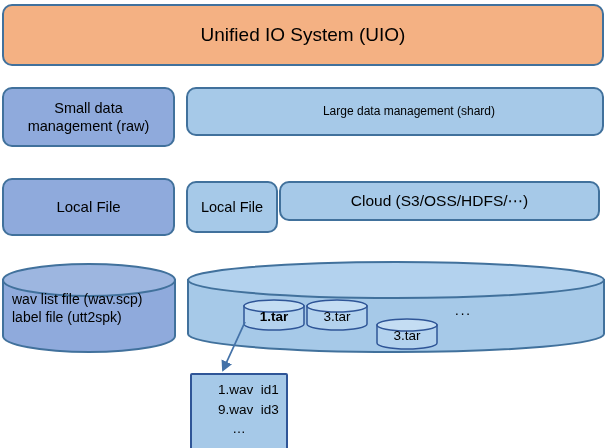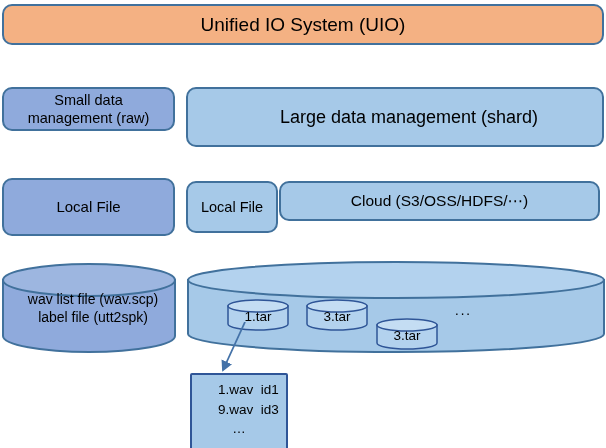--- a/index.html
+++ b/index.html
@@ -34,31 +34,31 @@
     text-align: center;
     line-height: 1.25;
     white-space: pre-line;
   }
   .orange  { background: #f4b183; }
   .blue-d  { background: #8faadc; }
   .blue-l  { background: #a6c9e8; }
 
   
   #uio-bar {
-    left: 2px; top: 4px; width: 602px; height: 41px;
+    left: 2px; top: 4px; width: 602px; height: 62px;
     font-size: 19px;
   }
   
   #small-data {
-    left: 2px; top: 87px; width: 173px; height: 44px;
+    left: 2px; top: 87px; width: 173px; height: 60px;
     font-size: 14.5px;
   }
   #large-data {
-    left: 186px; top: 87px; width: 418px; height: 60px;
-    font-size: 18px;
+    left: 186px; top: 87px; width: 418px; height: 49px;
+    font-size: 12px;
     padding-left: 28px;
   }
   
   #local-file-1 {
     left: 2px; top: 178px; width: 173px; height: 58px;
     font-size: 15px;
   }
   #local-file-2 {
     left: 186px; top: 181px; width: 92px; height: 52px;
     font-size: 14.5px;
@@ -68,23 +68,23 @@
     font-size: 15.5px;
   }
 
   
   .cyl {
     position: absolute;
   }
   .cyl svg { display: block; }
   .cyl-label {
     position: absolute;
-    left: 4px;
+    left: 12px;
     width: 100%;
-    text-align: center;
+    text-align: left;
     white-space: pre-line;
     line-height: 1.3;
     pointer-events: none;
   }
   #cyl-left { left: 0px; top: 262px; width: 178px; height: 92px; }
   #cyl-left .cyl-label { top: 28px; font-size: 14px; }
   #cyl-right { left: 186px; top: 260px; width: 420px; height: 96px; }
 
   
   .tar {
@@ -94,21 +94,21 @@
     top: 299px;
   }
   .tar svg { display: block; }
   .tar-label {
     position: absolute;
     left: 0; top: 10px; width: 100%;
     text-align: center;
     font-size: 13.5px;
     pointer-events: none;
   }
-  #tar-1 { left: 226px; }
+  #tar-1 { left: 242px; font-weight: bold; }
   #tar-2 { left: 305px; }
   #tar-3 { left: 375px; margin-top: 19px; }
   #tar-n { left: 487px; }
 
   #tar-ellipsis {
     position: absolute;
     left: 446px; top: 305px; width: 34px;
     text-align: center;
     font-size: 14px;
     letter-spacing: 1px;

